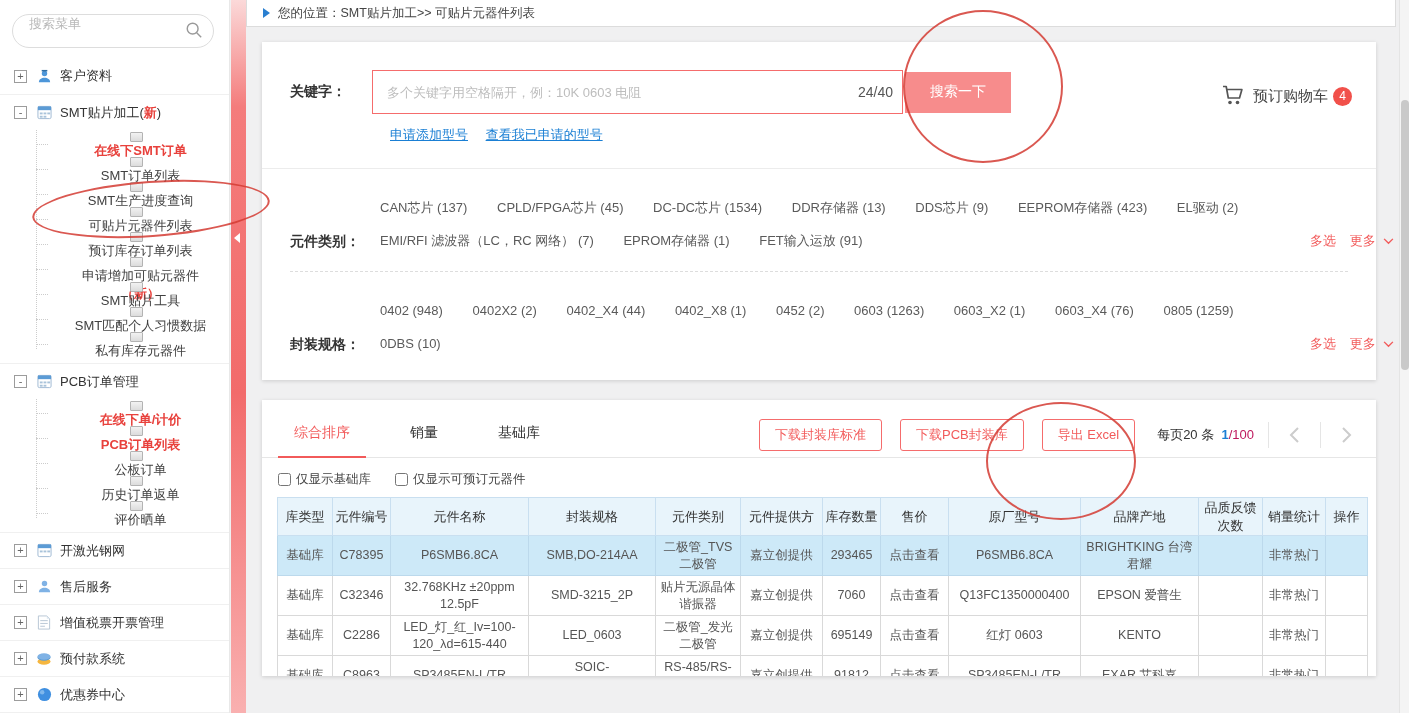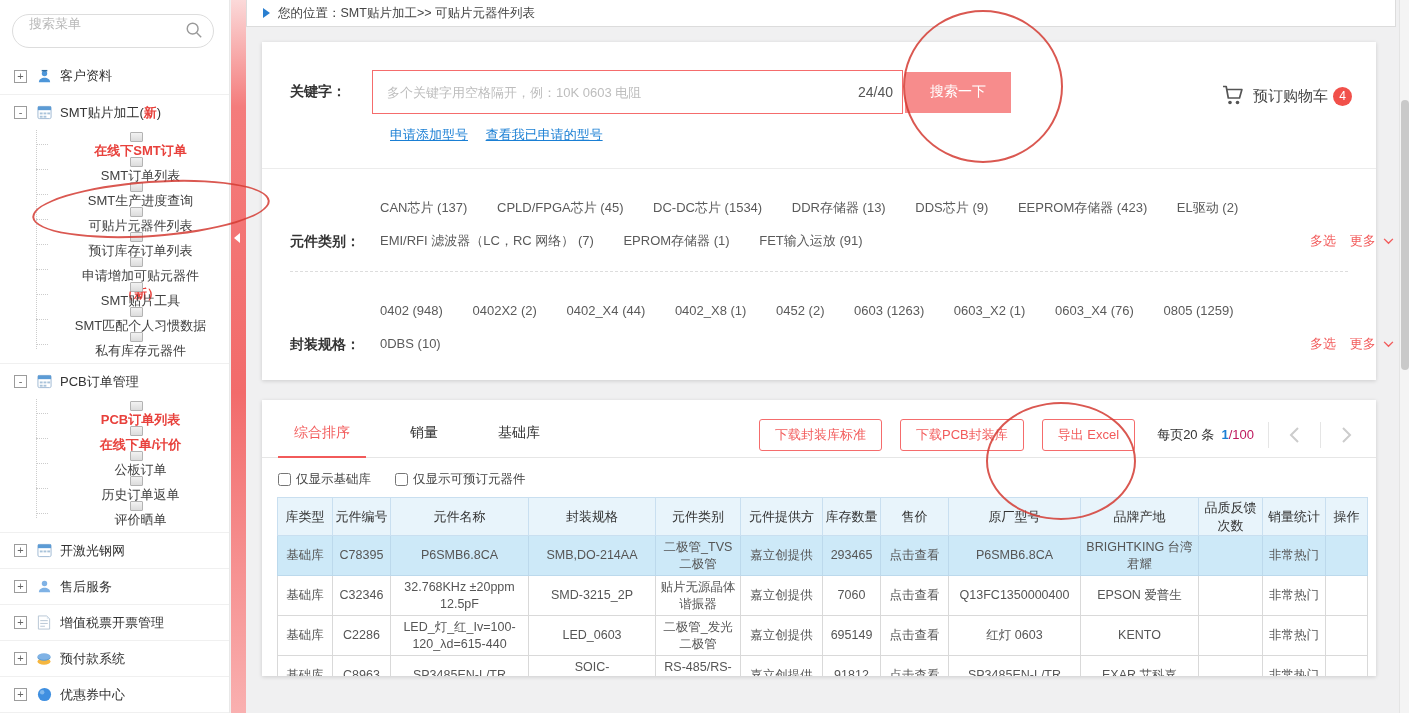--- a/index.html
+++ b/index.html
@@ -193,25 +193,25 @@
               <rect x="11" y="8" width="3" height="2" fill="#a9c3da"></rect>
               <rect x="3" y="11.5" width="3" height="2" fill="#a9c3da"></rect>
               <rect x="7" y="11.5" width="3" height="2" fill="#a9c3da"></rect>
             </svg>
           </span>
         <span class="glabel">PCB订单管理</span>
       </div>
       <div class="sb-children">
         <div class="sb-item">
             <span class="subicon"></span>
+            <span class="lbl red bold">在线下单/计价</span>
+          </div>
+        <div class="sb-item">
+            <span class="subicon"></span>
             <span class="lbl red bold">PCB订单列表</span>
-          </div>
-        <div class="sb-item">
-            <span class="subicon"></span>
-            <span class="lbl red bold">在线下单/计价</span>
           </div>
         <div class="sb-item">
             <span class="subicon"></span>
             <span class="lbl">公板订单</span>
           </div>
         <div class="sb-item">
             <span class="subicon"></span>
             <span class="lbl">历史订单返单</span>
           </div>
         <div class="sb-item">

